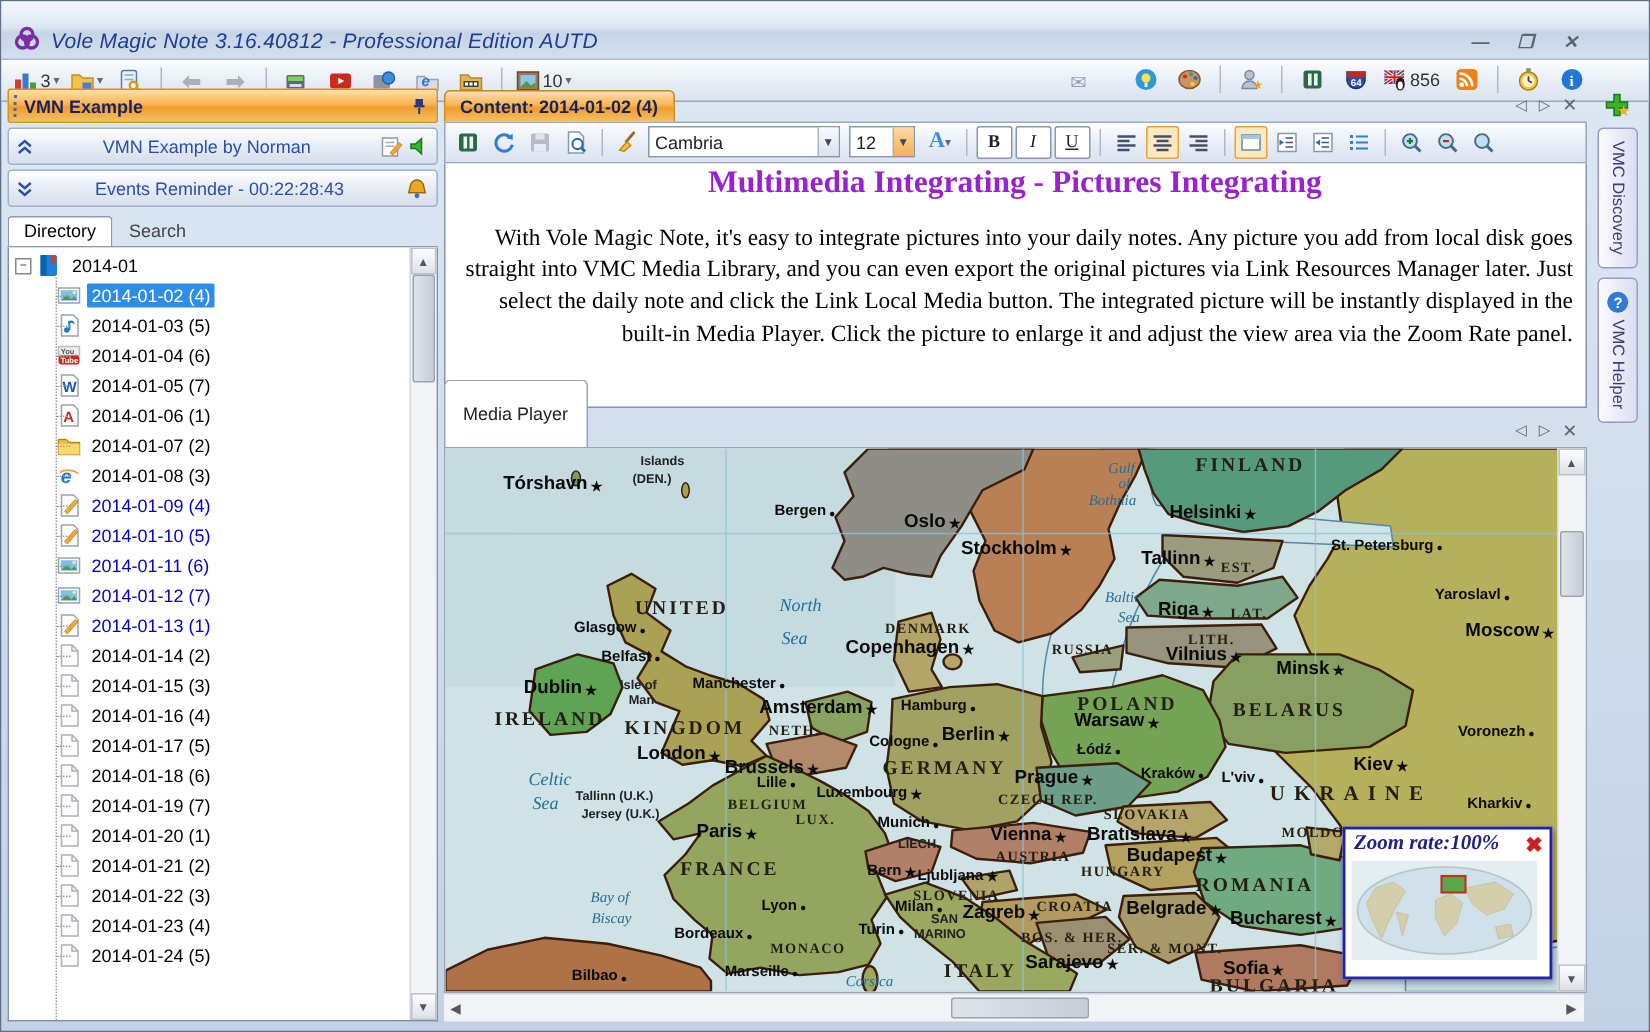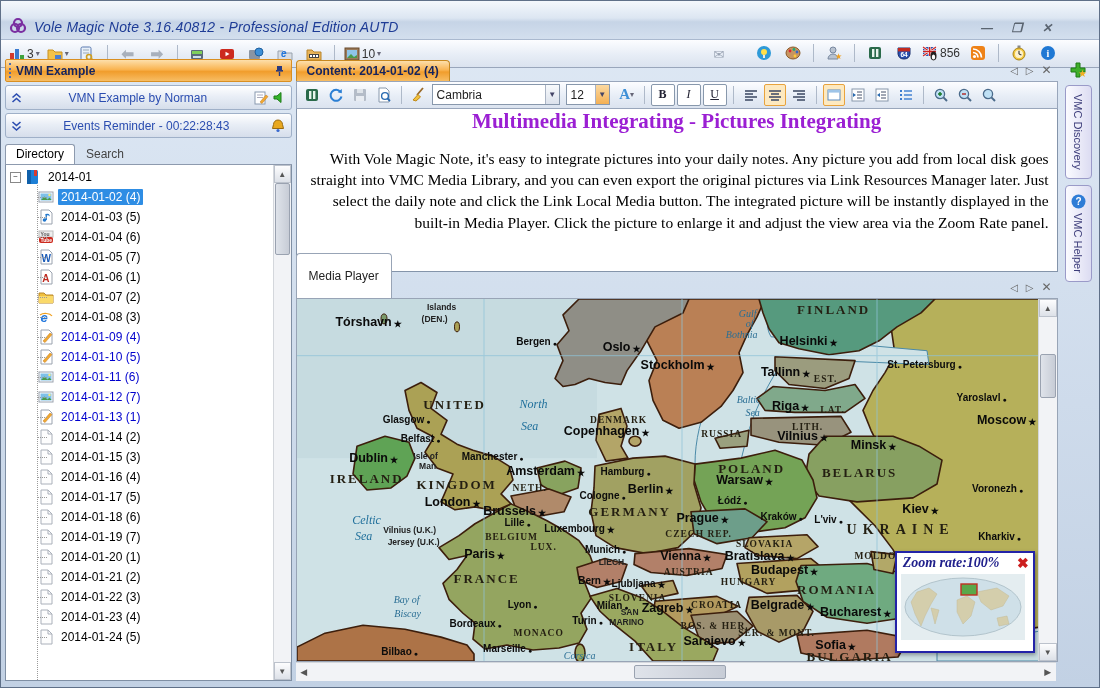--- a/index.html
+++ b/index.html
@@ -842,21 +842,21 @@
               <div class="lbl sea2" style="left: 456px; top: 113px;">Sea</div>
               <div class="lbl sea" style="left: 70px; top: 221px;">Celtic</div>
               <div class="lbl sea" style="left: 67px; top: 237px;">Sea</div>
               <div class="lbl sea2" style="left: 110px; top: 300px;">Bay of</div>
               <div class="lbl sea2" style="left: 111px; top: 314px;">Biscay</div>
               <div class="lbl sea2" style="left: 283px; top: 356px;">Corsica</div>
               <div class="lbl tn" style="left: 145px; top: 8px;">Islands</div>
               <div class="lbl tn" style="left: 138px; top: 20px;">(DEN.)</div>
               <div class="lbl tn" style="left: 129px; top: 157px;">Isle of</div>
               <div class="lbl tn" style="left: 131px; top: 167px;">Man</div>
-              <div class="lbl tn" style="left: 113px; top: 231px;">Vilnius (U.K.)</div>
+              <div class="lbl tn" style="left: 113px; top: 231px;">Tallinn (U.K.)</div>
               <div class="lbl tn" style="left: 117px; top: 243px;">Jersey (U.K.)</div>
               <div class="lbl c" style="left: 158px; top: 106px;">UNITED</div>
               <div class="lbl c" style="left: 160px; top: 186px;">KINGDOM</div>
               <div class="lbl c" style="left: 70px; top: 180px;">IRELAND</div>
               <div class="lbl cs" style="left: 322px; top: 121px;">DENMARK</div>
               <div class="lbl cs" style="left: 233px; top: 189px;">NETH.</div>
               <div class="lbl cs" style="left: 215px; top: 238px;">BELGIUM</div>
               <div class="lbl cs" style="left: 247px; top: 248px;">LUX.</div>
               <div class="lbl c" style="left: 333px; top: 213px;">GERMANY</div>
               <div class="lbl c" style="left: 190px; top: 280px;">FRANCE</div>

